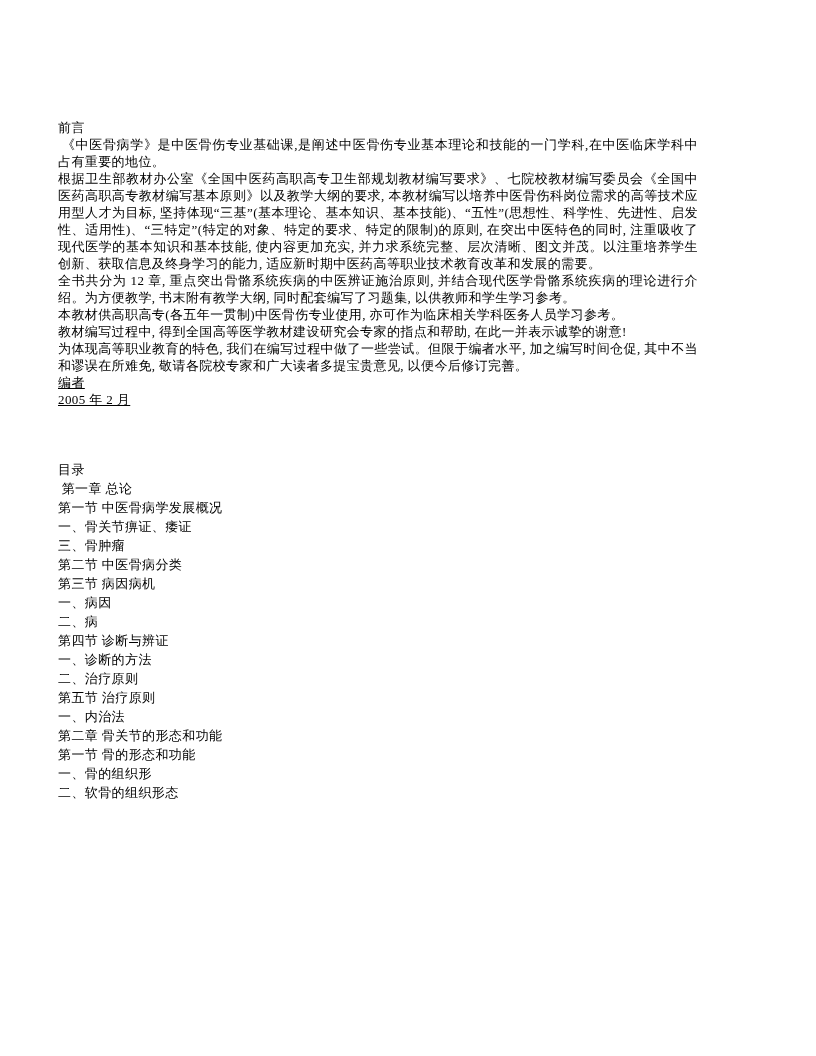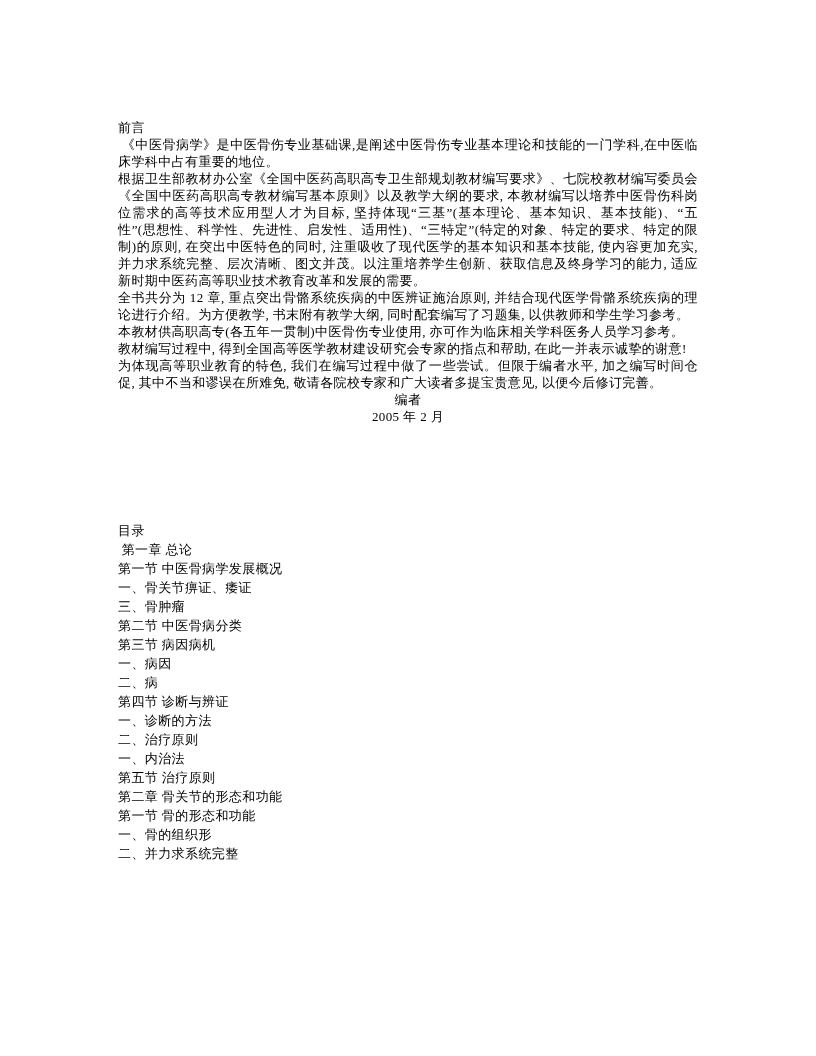--- a/index.html
+++ b/index.html
@@ -7,41 +7,42 @@
     padding: 0;
     background: #ffffff;
   }
   .page {
     position: relative;
     width: 816px;
     height: 1056px;
     margin: 0 auto;
     background: #ffffff;
     box-sizing: border-box;
-    padding: 119px 118px 0 118px;
+    padding: 119px 118px 0 58px;
     color: #000000;
     font-family: "Liberation Serif", "DejaVu Serif", serif;
     font-size: 13px;
     line-height: 17px;
     overflow: hidden;
   }
   .preface p,
   .preface h1 {
     margin: 0;
     font-size: 13px;
     font-weight: normal;
     text-align: justify;
     white-space: pre-wrap;
     letter-spacing: 0.4px;
   }
   .preface p.no-justify {
-    text-align: center;
+    text-align: left;
+    text-decoration: underline;
   }
   .toc {
-    margin-top: 96px;
+    margin-top: 52px;
   }
   .toc h2,
   .toc p {
     margin: 0;
     font-size: 13px;
     font-weight: normal;
     line-height: 19px;
     text-align: left;
     white-space: pre-wrap;
     letter-spacing: 0.4px;
@@ -70,21 +71,21 @@
     <p>第一节 中医骨病学发展概况</p>
     <p>一、骨关节痹证、痿证</p>
     <p>三、骨肿瘤</p>
     <p>第二节 中医骨病分类</p>
     <p>第三节 病因病机</p>
     <p>一、病因</p>
     <p>二、病</p>
     <p>第四节 诊断与辨证</p>
     <p>一、诊断的方法</p>
     <p>二、治疗原则</p>
+    <p>第五节 治疗原则</p>
     <p>一、内治法</p>
-    <p>第五节 治疗原则</p>
     <p>第二章 骨关节的形态和功能</p>
     <p>第一节 骨的形态和功能</p>
     <p>一、骨的组织形</p>
-    <p>二、并力求系统完整</p>
+    <p>二、软骨的组织形态</p>
   </section>
 
 </div>
 
 </body></html>

